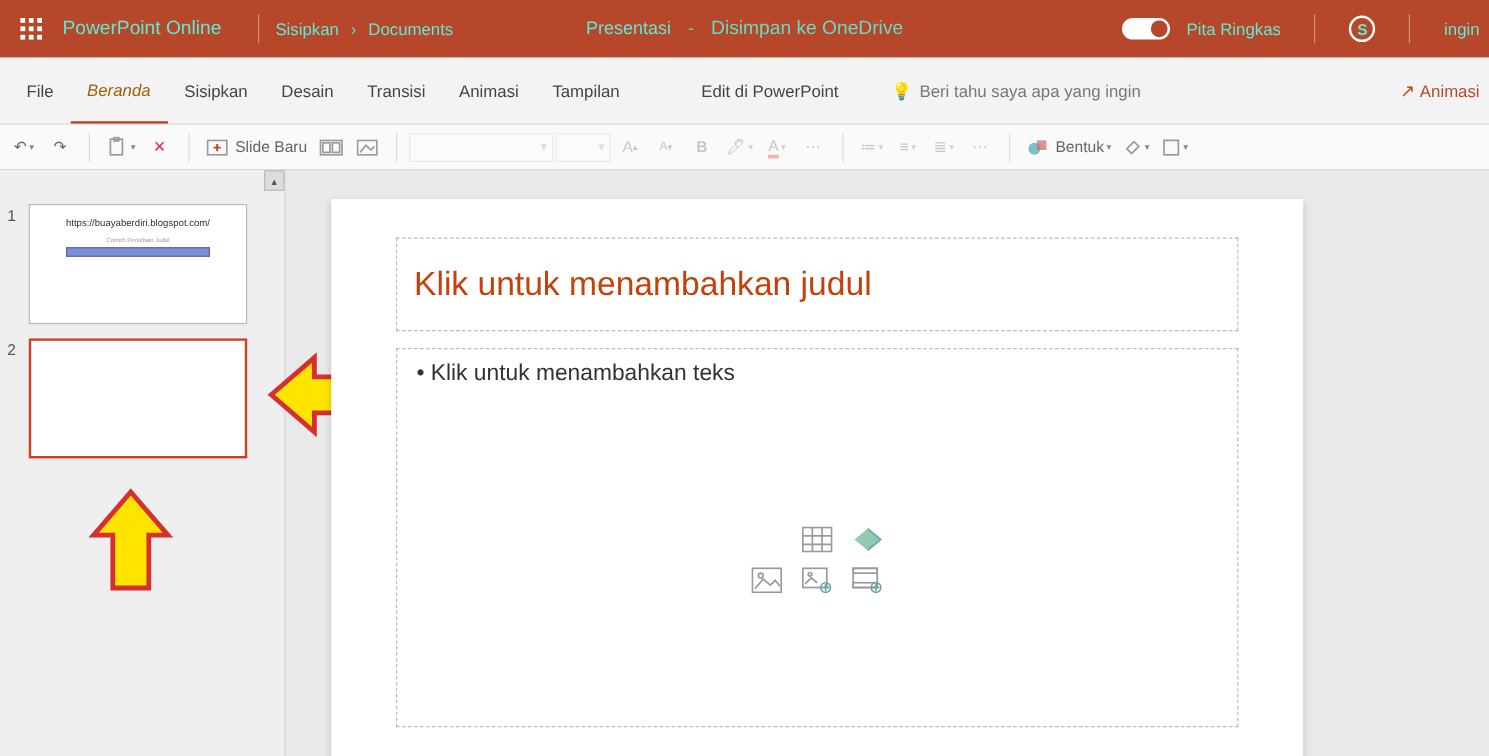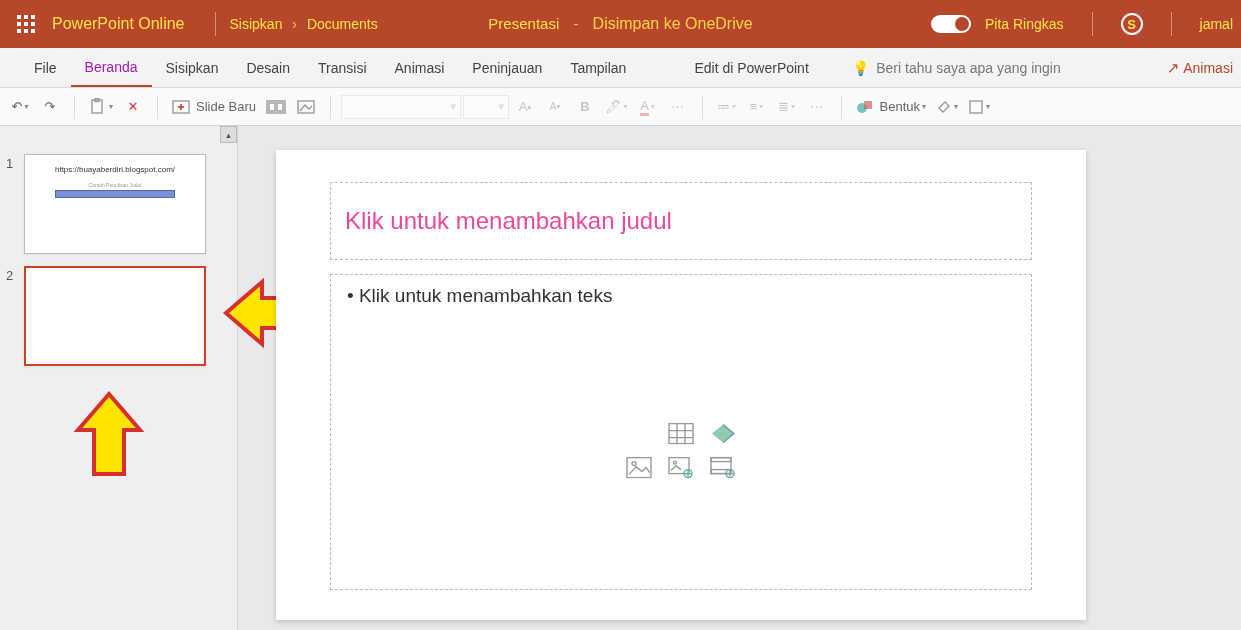--- a/index.html
+++ b/index.html
@@ -2,21 +2,21 @@
 <html><head>
 <meta charset="utf-8">
 <style>
   * { box-sizing: border-box; margin: 0; padding: 0; font-family: "Segoe UI", Arial, sans-serif; }
   html, body { width: 1241px; height: 630px; overflow: hidden; background: #e9e9e9; }
 
   
   .titlebar {
     height: 48px; width: 100%;
     background: #b7472a;
-    color: #fde047;
+    color: #5eead4;
     display: flex; align-items: center;
     padding: 0 8px;
     font-size: 14px;
   }
   .titlebar .waffle {
     width: 36px; height: 36px; display: flex; align-items: center; justify-content: center;
     cursor: pointer;
   }
   .waffle-grid {
     width: 18px; height: 18px;
@@ -42,25 +42,25 @@
     position: absolute; right: 2px; top: 2px; width: 14px; height: 14px; border-radius: 50%;
     background: #b7472a;
   }
   .skype-icon {
     width: 22px; height: 22px; border-radius: 50%; border: 2px solid #fff;
     display: flex; align-items: center; justify-content: center; font-weight: 700; font-size: 13px;
   }
 
   
   .tabsrow {
-    height: 40px; background: #f3f3f3; border-bottom: 1px solid #d9d9d9;
-    display: flex; align-items: stretch; padding-left: 20px; font-size: 14px; color: #444;
+    height: 56px; background: #f3f3f3; border-bottom: 1px solid #d9d9d9;
+    display: flex; align-items: stretch; padding-left: 8px; font-size: 14px; color: #444;
   }
   .tabsrow .tab { padding: 0 14px; display: flex; align-items: center; cursor: pointer; }
-  .tabsrow .tab.active { color: #a21caf; border-bottom: 2px solid #b7472a; }
+  .tabsrow .tab.active { color: #a16207; border-bottom: 2px solid #b7472a; font-style: italic; }
   .tabsrow .tellme { display: flex; align-items: center; gap: 6px; color: #777; margin-left: 30px; }
   .tabsrow .tellme .bulb { font-size: 14px; }
   .tabsrow .share { margin-left: auto; margin-right: 8px; color: #b7472a; display: flex; align-items: center; gap: 4px; }
 
   
   .toolbar {
     height: 38px; background: #fafafa; border-bottom: 1px solid #d0d0d0;
     display: flex; align-items: center; padding: 0 6px; gap: 6px;
     color: #666; font-size: 13px;
   }
@@ -110,21 +110,21 @@
   .slidearea {
     flex: 1; position: relative; overflow: hidden;
   }
   .slide {
     position: absolute; left: 38px; top: 24px; width: 810px; height: 470px;
     background: #fff; box-shadow: 0 2px 6px rgba(0,0,0,.18);
   }
   .title-ph {
     position: absolute; left: 54px; top: 32px; right: 54px; height: 78px;
     border: 1px dashed #bbb; display: flex; align-items: center; padding: 0 14px;
-    font-size: 24px; color: #ec4899; font-weight: 300;
+    font-size: 28px; color: #c2410c; font-weight: 300;
   }
   .body-ph {
     position: absolute; left: 54px; top: 124px; right: 54px; bottom: 30px;
     border: 1px dashed #bbb; padding: 10px 16px;
     font-size: 19px; color: #333;
   }
   .body-ph .bullet::before { content: "• "; }
   .content-icons {
     position: absolute; left: 50%; top: 50%; transform: translate(-50%,-20%);
     display: grid; grid-template-columns: repeat(3,34px); grid-template-rows: repeat(2,28px);
@@ -173,32 +173,31 @@
   </div>
 
   <div class="right">
     <div class="toggle">
       <div class="knob"></div>
     </div>
     <span>Pita Ringkas</span>
     <div class="sep"></div>
     <div class="skype-icon">S</div>
     <div class="sep"></div>
-    <span>jamal</span>
+    <span>ingin</span>
   </div>
 </div>
 
 <div class="tabsrow">
   <div class="tab">File</div>
   <div class="tab active">Beranda</div>
   <div class="tab">Sisipkan</div>
   <div class="tab">Desain</div>
   <div class="tab">Transisi</div>
   <div class="tab">Animasi</div>
-  <div class="tab">Peninjauan</div>
   <div class="tab">Tampilan</div>
   <div class="tab" style="margin-left:40px">Edit di PowerPoint</div>
   <div class="tellme">
     <span class="bulb">💡</span>
     <span>Beri tahu saya apa yang ingin</span>
   </div>
   <div class="share">
     <span class="share-icn">↗</span>
     <span>Animasi</span>
   </div>

